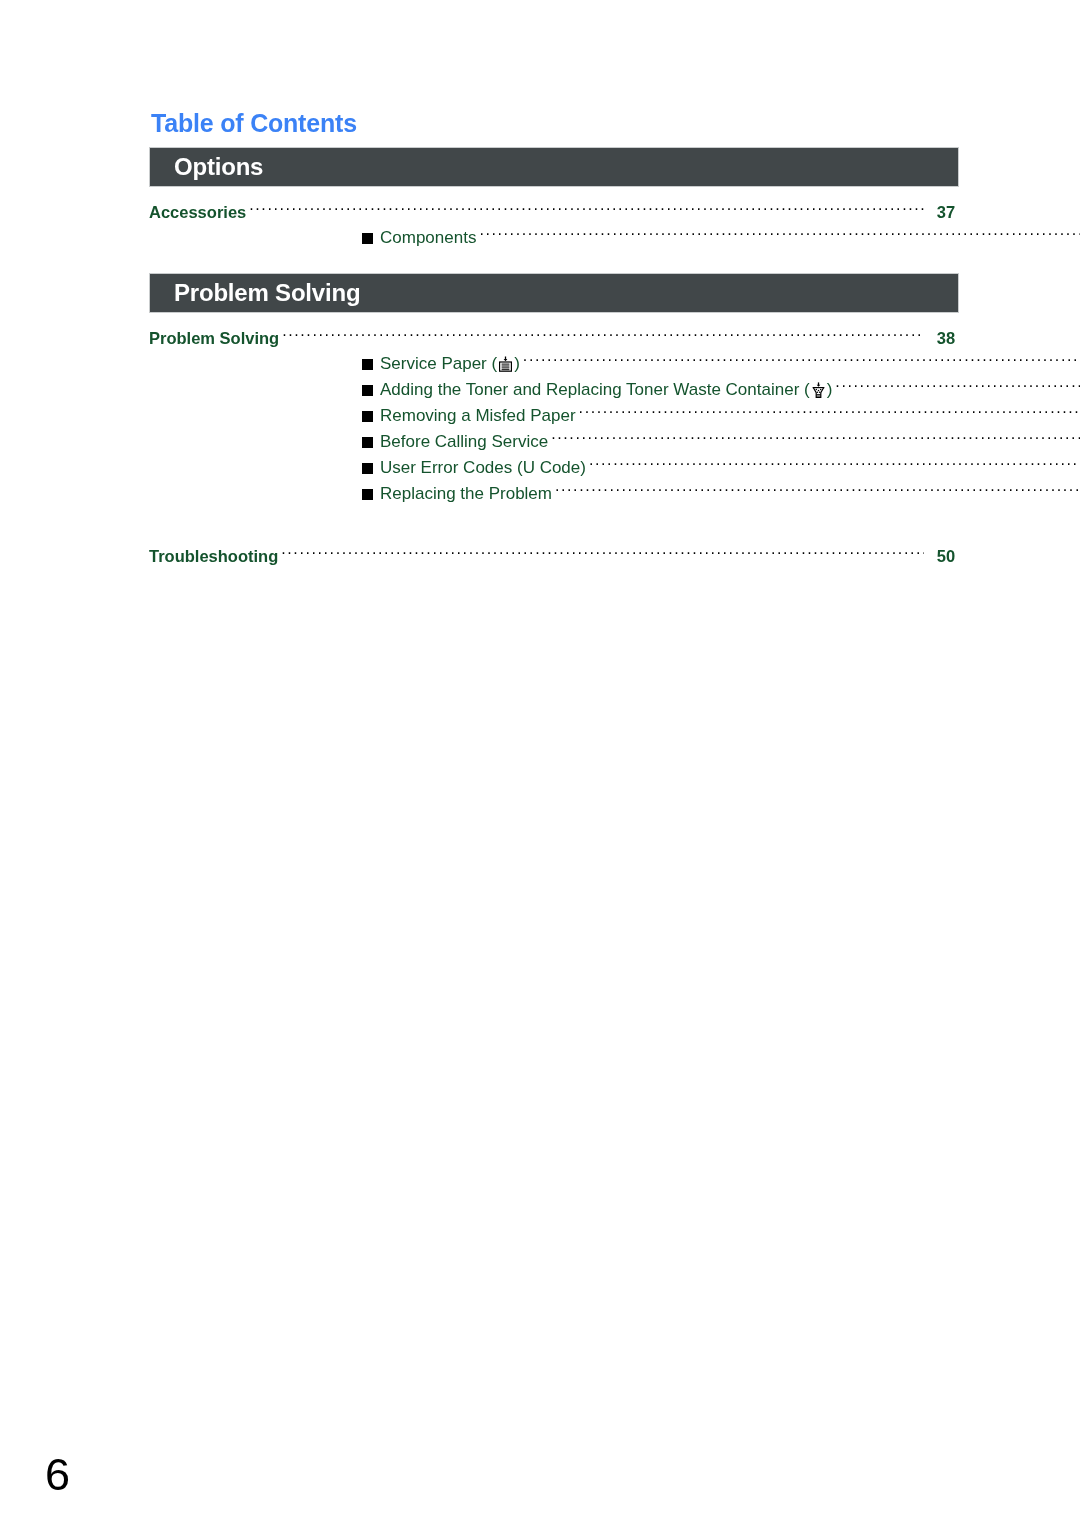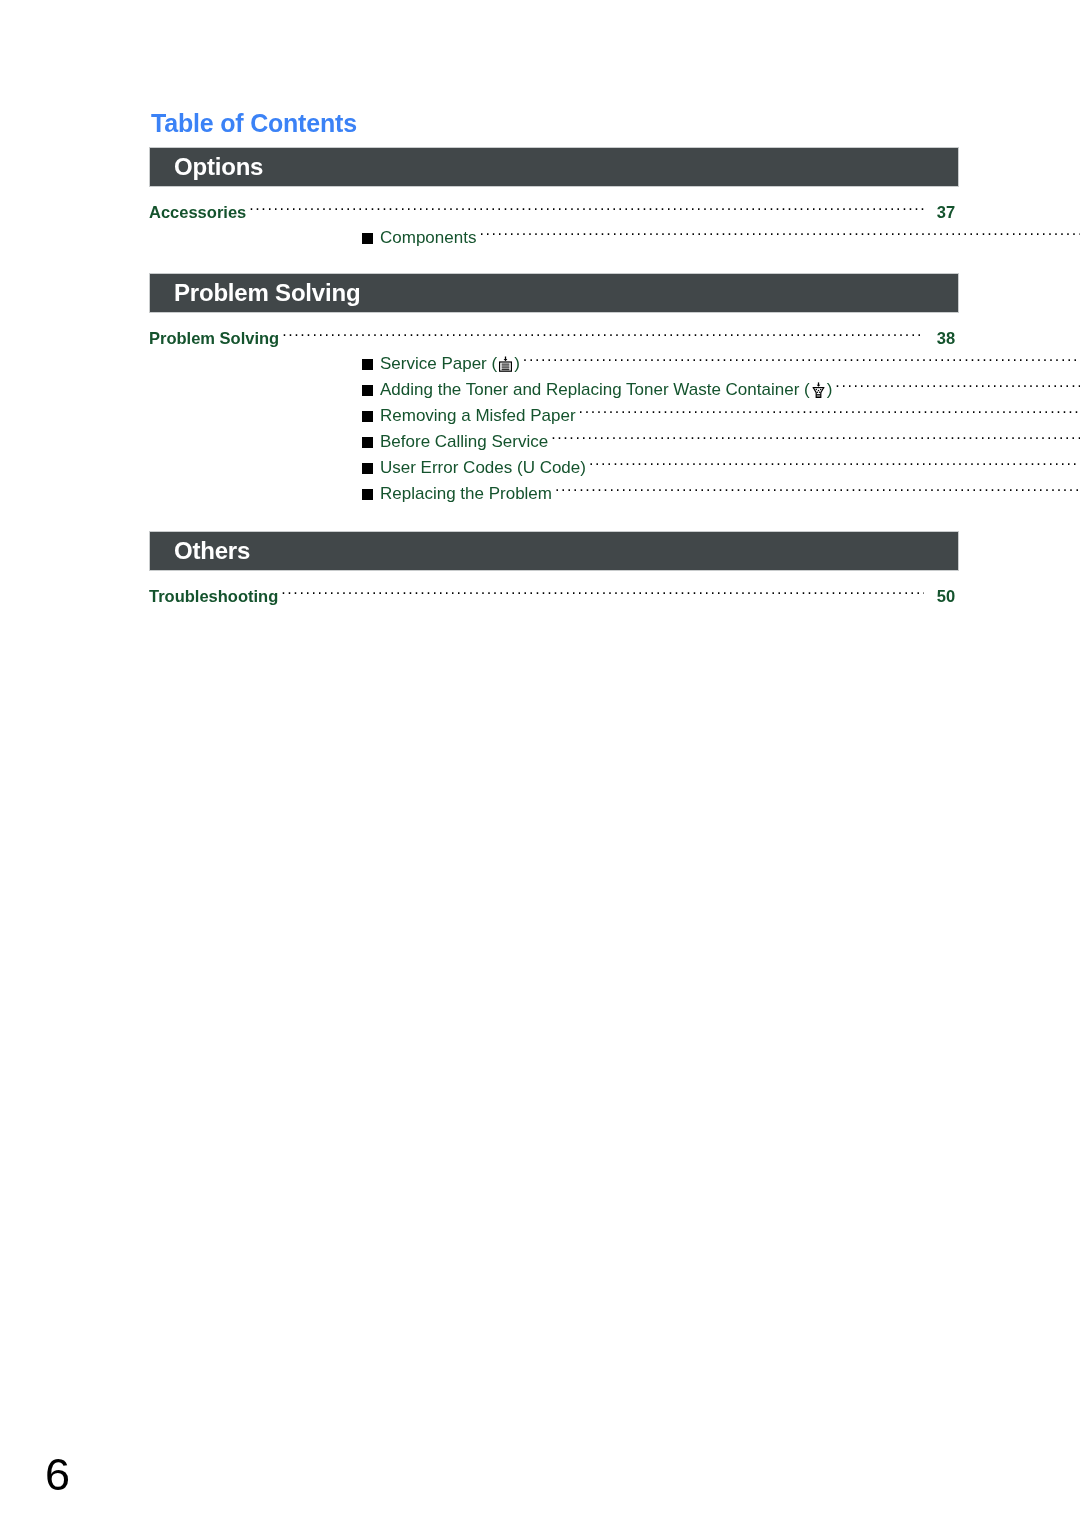--- a/index.html
+++ b/index.html
@@ -238,23 +238,20 @@
           <span class="leader"></span>
 
         </div>
 
       </div>
     </div>
 
     <div class="gap-after-ps"></div>
 
     <div class="section">
-      <div class="banner">
-        <span class="banner-label">Others</span>
-      </div>
       <div class="toc-group">
 
         <div class="entry level1">
           <span class="label">Troubleshooting</span>
           <span class="leader"></span>
           <span class="pageno">50</span>
         </div>
 
 
       </div>

